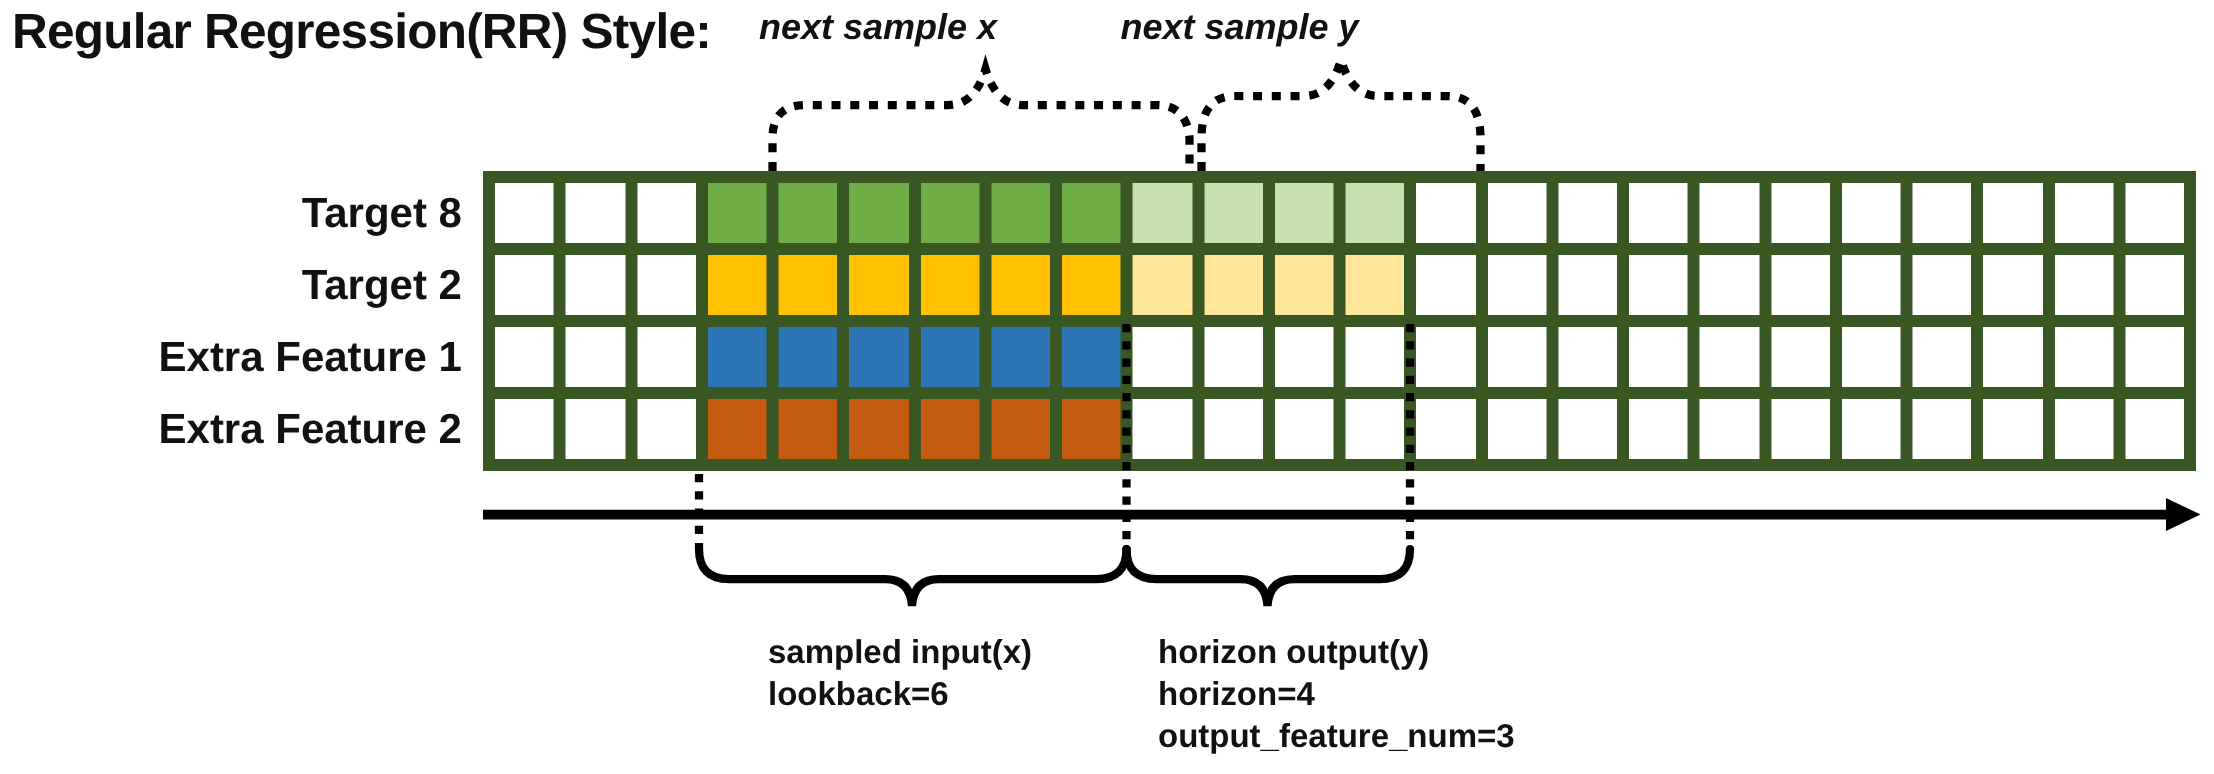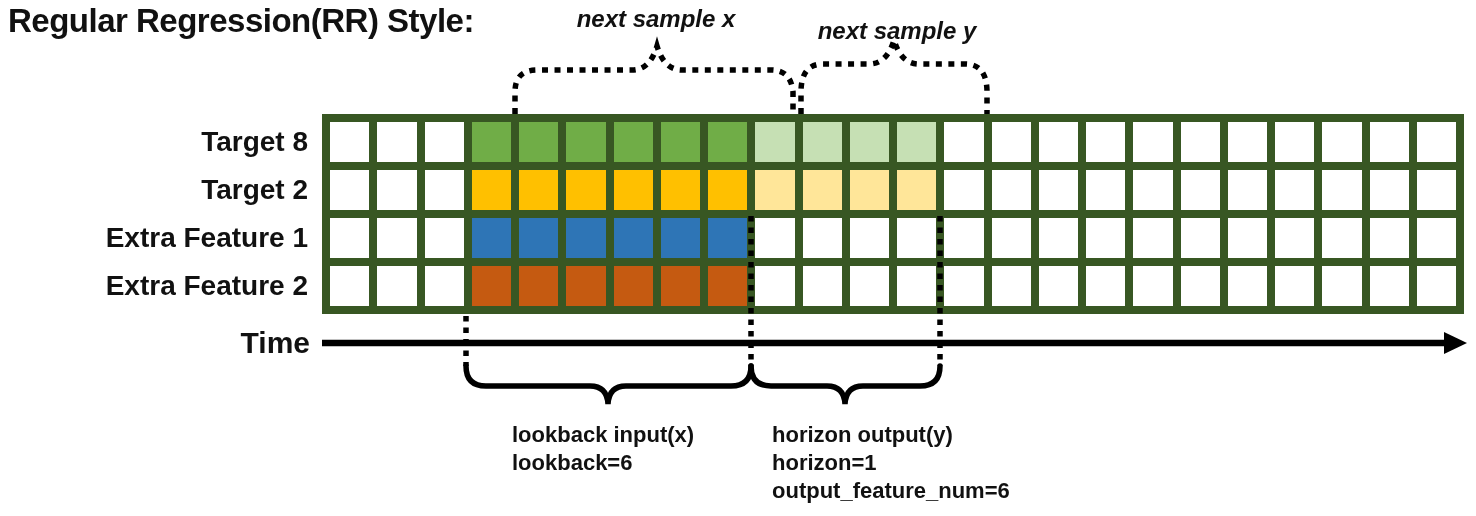--- a/index.html
+++ b/index.html
@@ -5,25 +5,25 @@
   html,body{margin:0;padding:0;background:#ffffff;}
   .canvas{
     position:relative;width:1476px;height:516px;background:#ffffff;
     font-family:"Liberation Sans",sans-serif;color:#111;overflow:hidden;
   }
   .title{
     position:absolute;left:8px;top:2px;font-size:33px;font-weight:bold;
     letter-spacing:-0.5px;white-space:nowrap;text-align:center;
   }
   .next-label{
-    position:absolute;top:5px;width:300px;text-align:center;
+    position:absolute;top:5px;width:300px;
     font-size:24px;font-weight:bold;font-style:italic;white-space:nowrap;
   }
   #next-x{left:506px;}
-  #next-y{left:747px;margin-top:12px;}
+  #next-y{left:747px;}
   .row-labels{
     position:absolute;left:0;top:114px;width:308px;height:200px;
     display:flex;flex-direction:column;gap:8px;padding:8px 0;box-sizing:border-box;
   }
   .row-label{
     flex:1;display:flex;align-items:center;justify-content:flex-end;
     font-size:28px;font-weight:bold;line-height:1;white-space:nowrap;
   }
   .grid{
     position:absolute;left:322px;top:114px;width:1142px;height:200px;
@@ -167,26 +167,25 @@
     <line x1="940" y1="216" x2="940" y2="366" stroke="#000000" stroke-width="5.5" stroke-dasharray="5.5 6"></line>
 
     <line x1="322" y1="343" x2="1446" y2="343" stroke="#000000" stroke-width="6.5"></line>
     <polygon points="1444,332 1444,354 1467,343" fill="#000000"></polygon>
 
     <path d="M 466,366 Q 466,386 486,386 L 590,386 Q 607,386 608,404 Q 609,386 626,386 L 731,386 Q 751,386 751,366" fill="none" stroke="#000000" stroke-width="5.5" stroke-linecap="round"></path>
 
     <path d="M 751,366 Q 751,386 771,386 L 827,386 Q 844,386 845,404 Q 846,386 863,386 L 920,386 Q 940,386 940,366" fill="none" stroke="#000000" stroke-width="5.5" stroke-linecap="round"></path>
   </svg>
 
-  <div class="time-label">Time</div>
 
   <div class="ann" id="ann-input">
-    <div>lookback input(x)</div>
+    <div>sampled input(x)</div>
     <div>lookback=6</div>
   </div>
 
   <div class="ann" id="ann-output">
     <div>horizon output(y)</div>
-    <div>horizon=1</div>
-    <div>output_feature_num=6</div>
+    <div>horizon=4</div>
+    <div>output_feature_num=3</div>
   </div>
 
 </div>
 
 </body></html>

